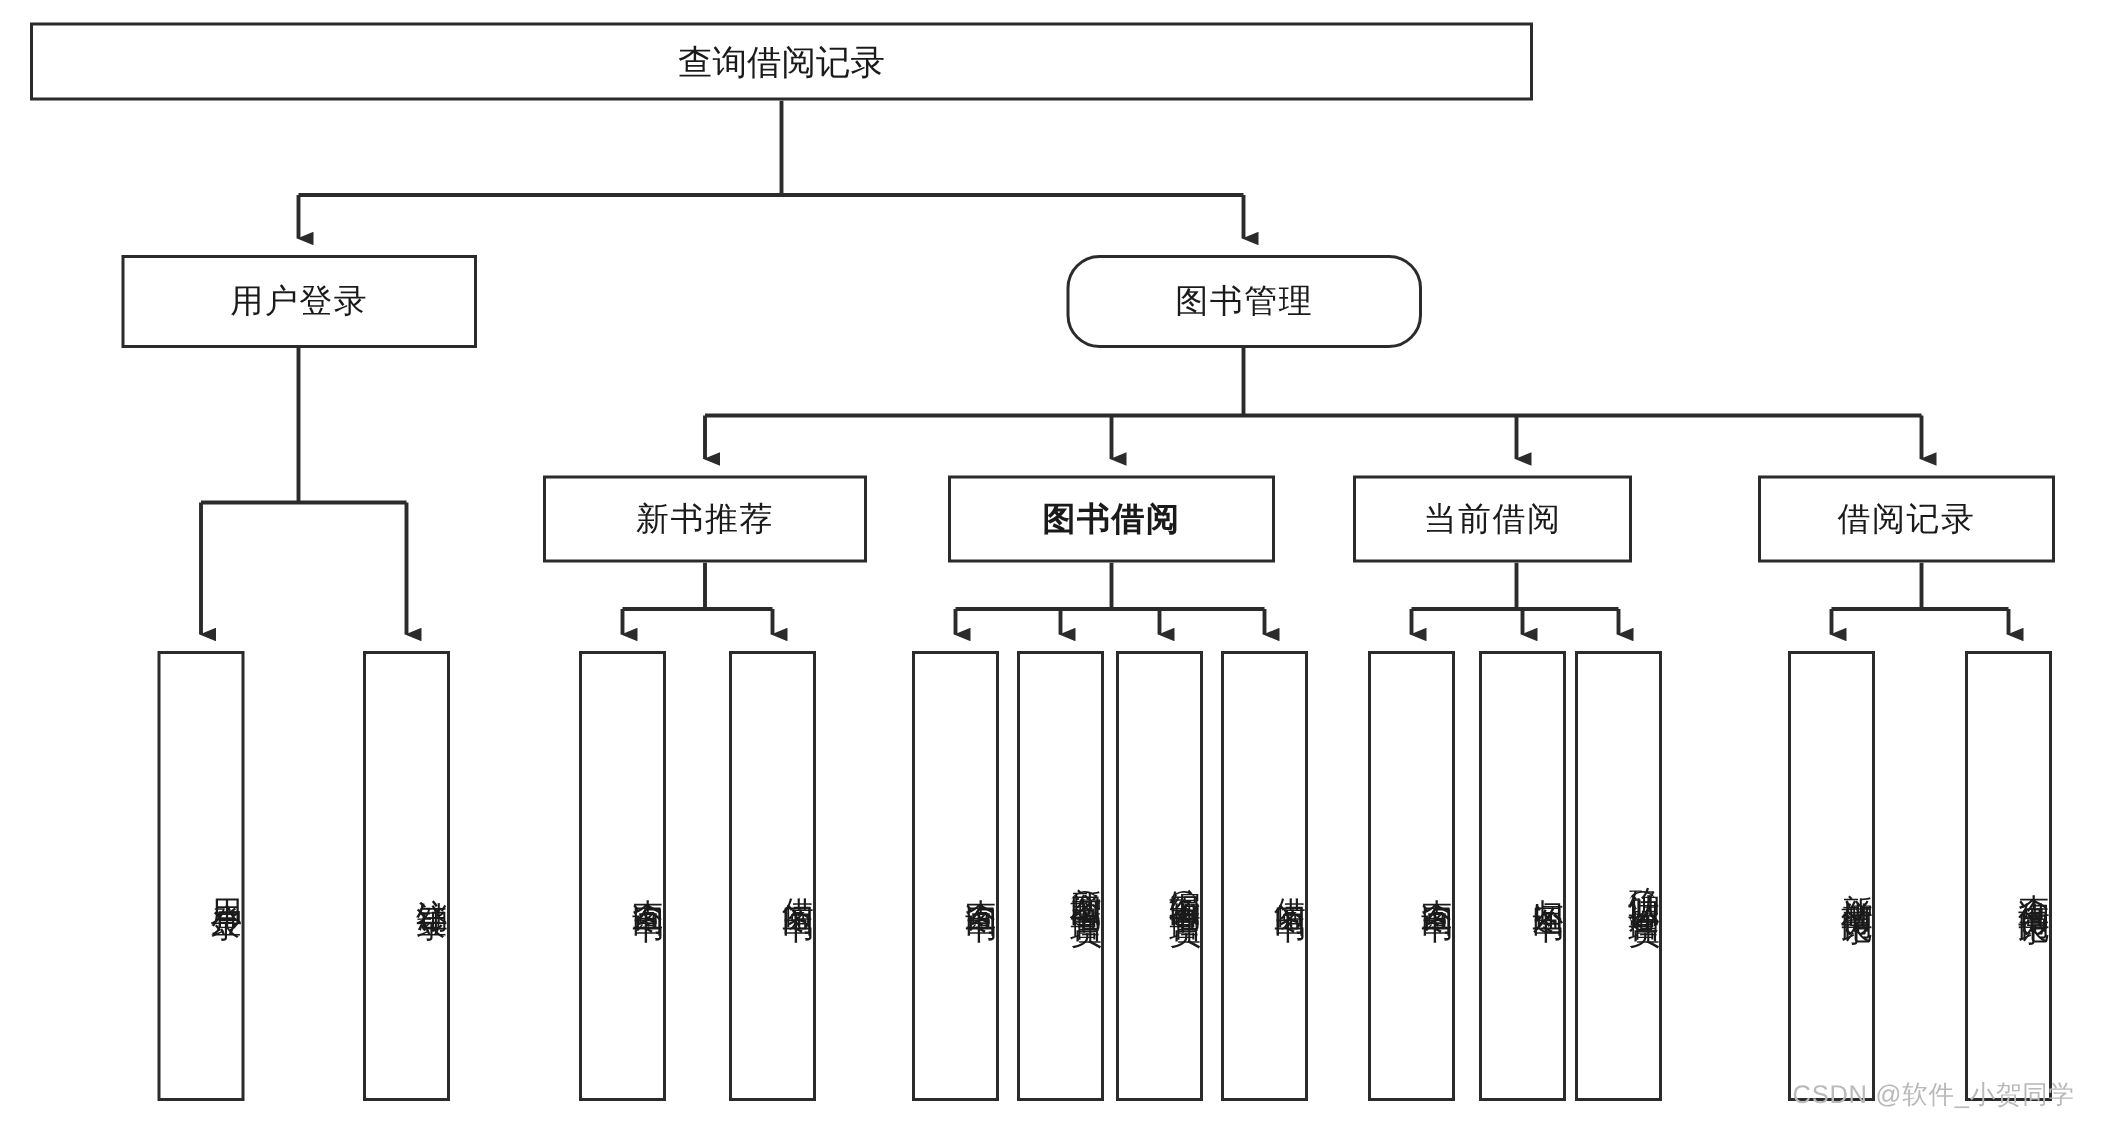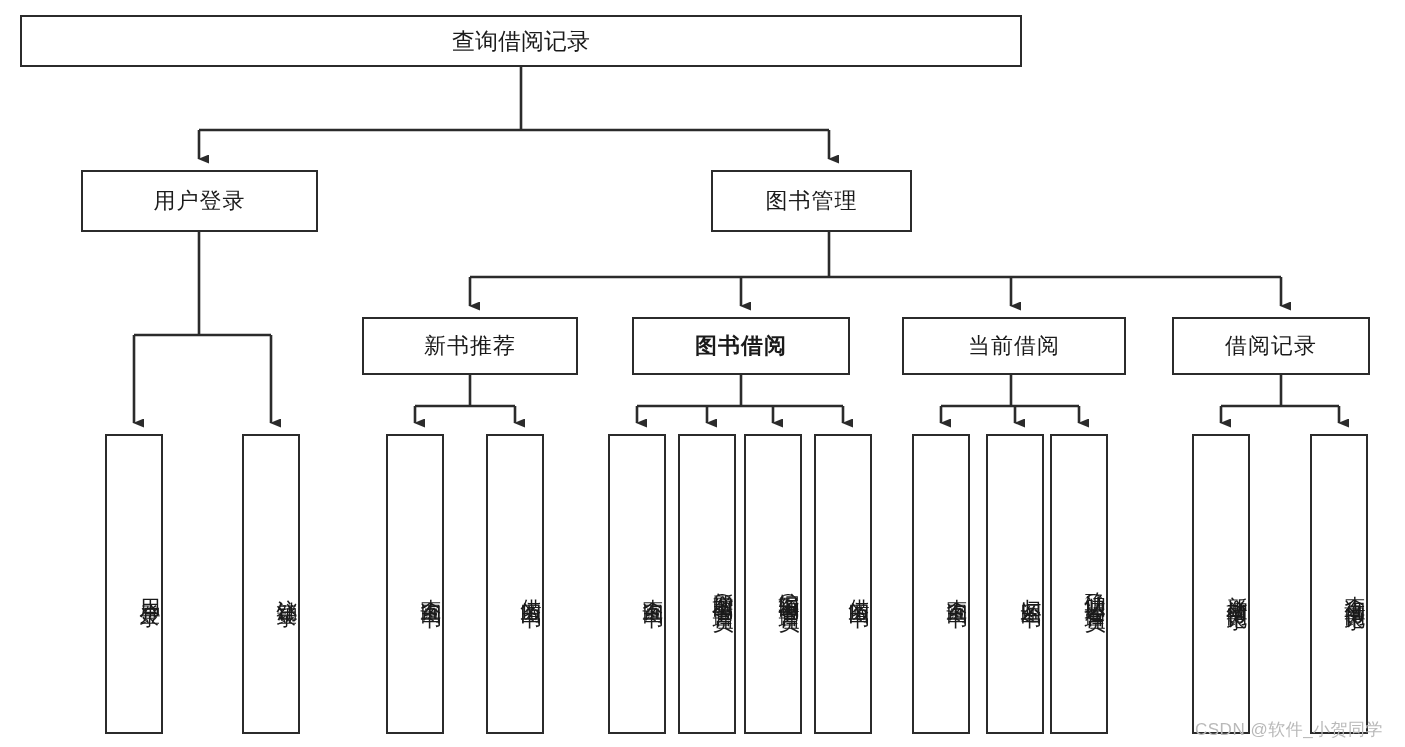--- a/index.html
+++ b/index.html
@@ -115,32 +115,32 @@
   </svg>
 
   <div class="node root" style="left: 20px; top: 15px; width: 1002px; height: 52px;">
     <span>查询借阅记录</span>
   </div>
 
   <div id="level2-layer">
       <div class="node horiz" style="left: 81px; top: 170px; width: 237px; height: 62px;">
         <span>用户登录</span>
       </div>
-      <div class="node horiz" style="left: 711px; top: 170px; width: 201px; height: 62px;">
+      <div class="node horiz" style="left: 711px; top: 170px; width: 237px; height: 62px; border-radius: 22px;">
         <span>图书管理</span>
       </div>
     </div>
   <div id="level3-layer">
       <div class="node horiz" style="left: 362px; top: 317px; width: 216px; height: 58px; text-align: center;">
         <span>新书推荐</span>
       </div>
       <div class="node horiz" style="left: 632px; top: 317px; width: 218px; height: 58px; font-weight: bold;">
         <span>图书借阅</span>
       </div>
-      <div class="node horiz" style="left: 902px; top: 317px; width: 224px; height: 58px;">
+      <div class="node horiz" style="left: 902px; top: 317px; width: 186px; height: 58px;">
         <span>当前借阅</span>
       </div>
       <div class="node horiz" style="left: 1172px; top: 317px; width: 198px; height: 58px;">
         <span>借阅记录</span>
       </div>
     </div>
   <div id="leaf-layer">
       <div class="node leaf" style="left: 105px; top: 434px; width: 58px; height: 300px;">
         <span class="leaf-label">用户登录</span>
       </div>

